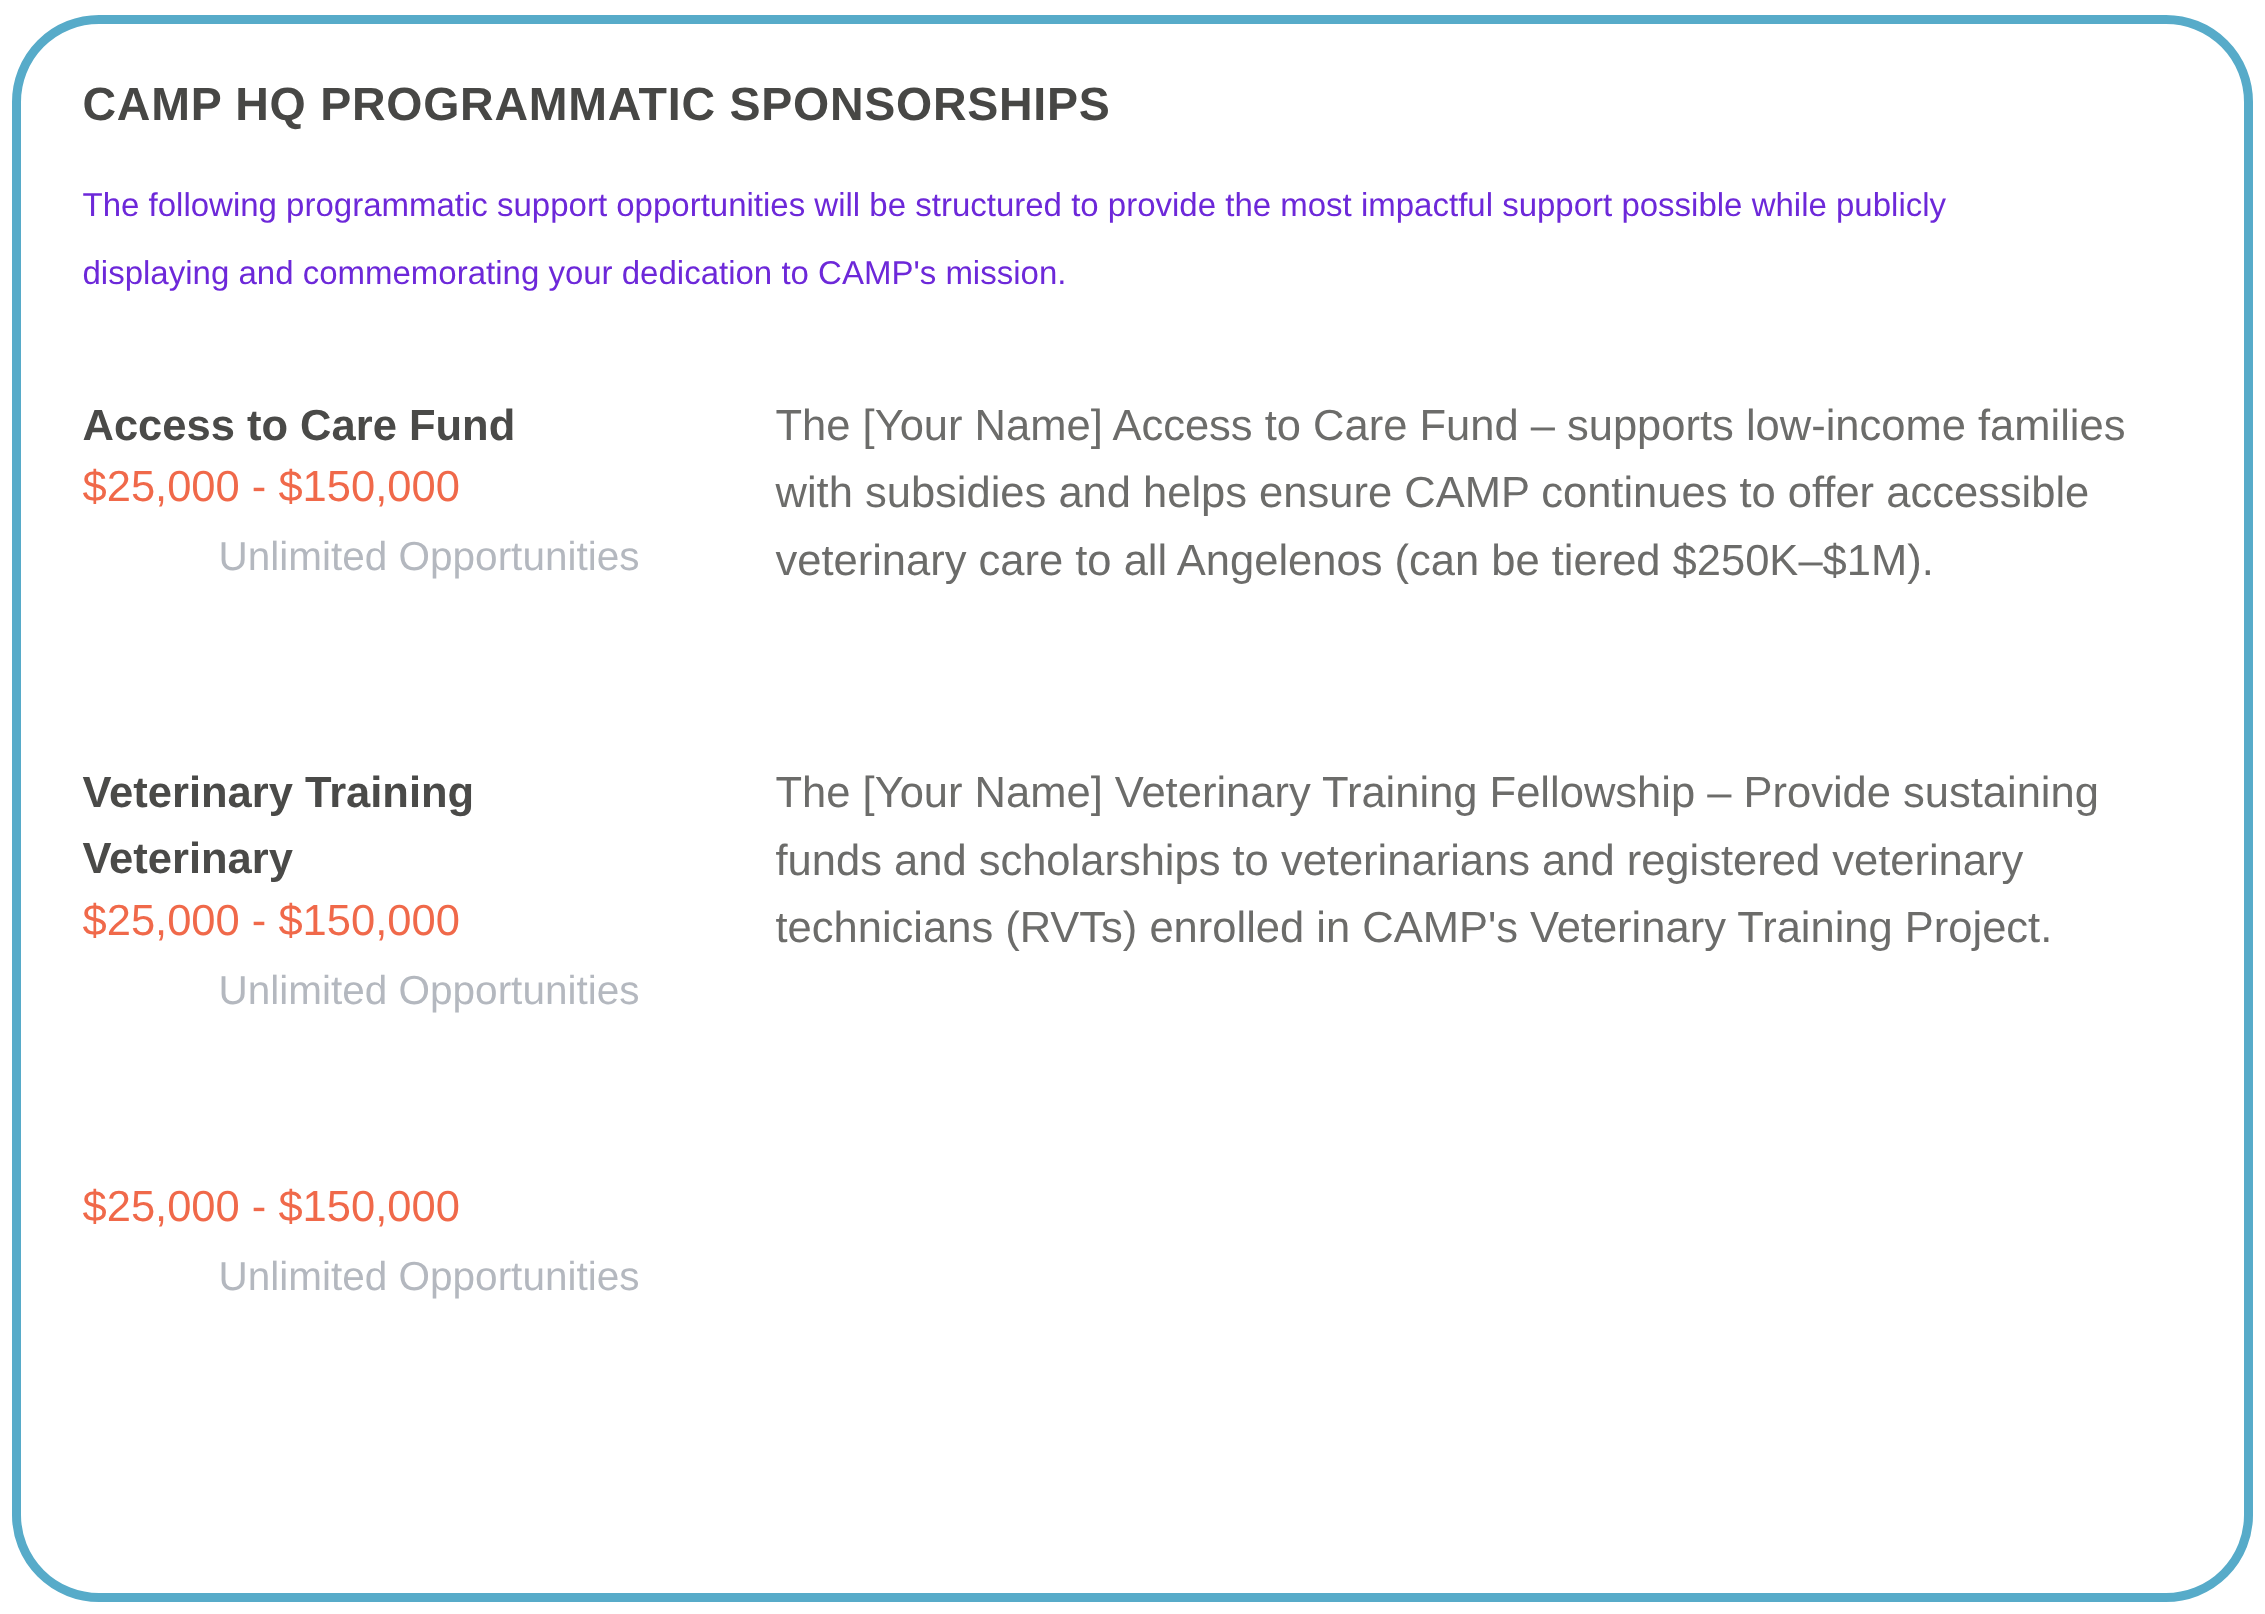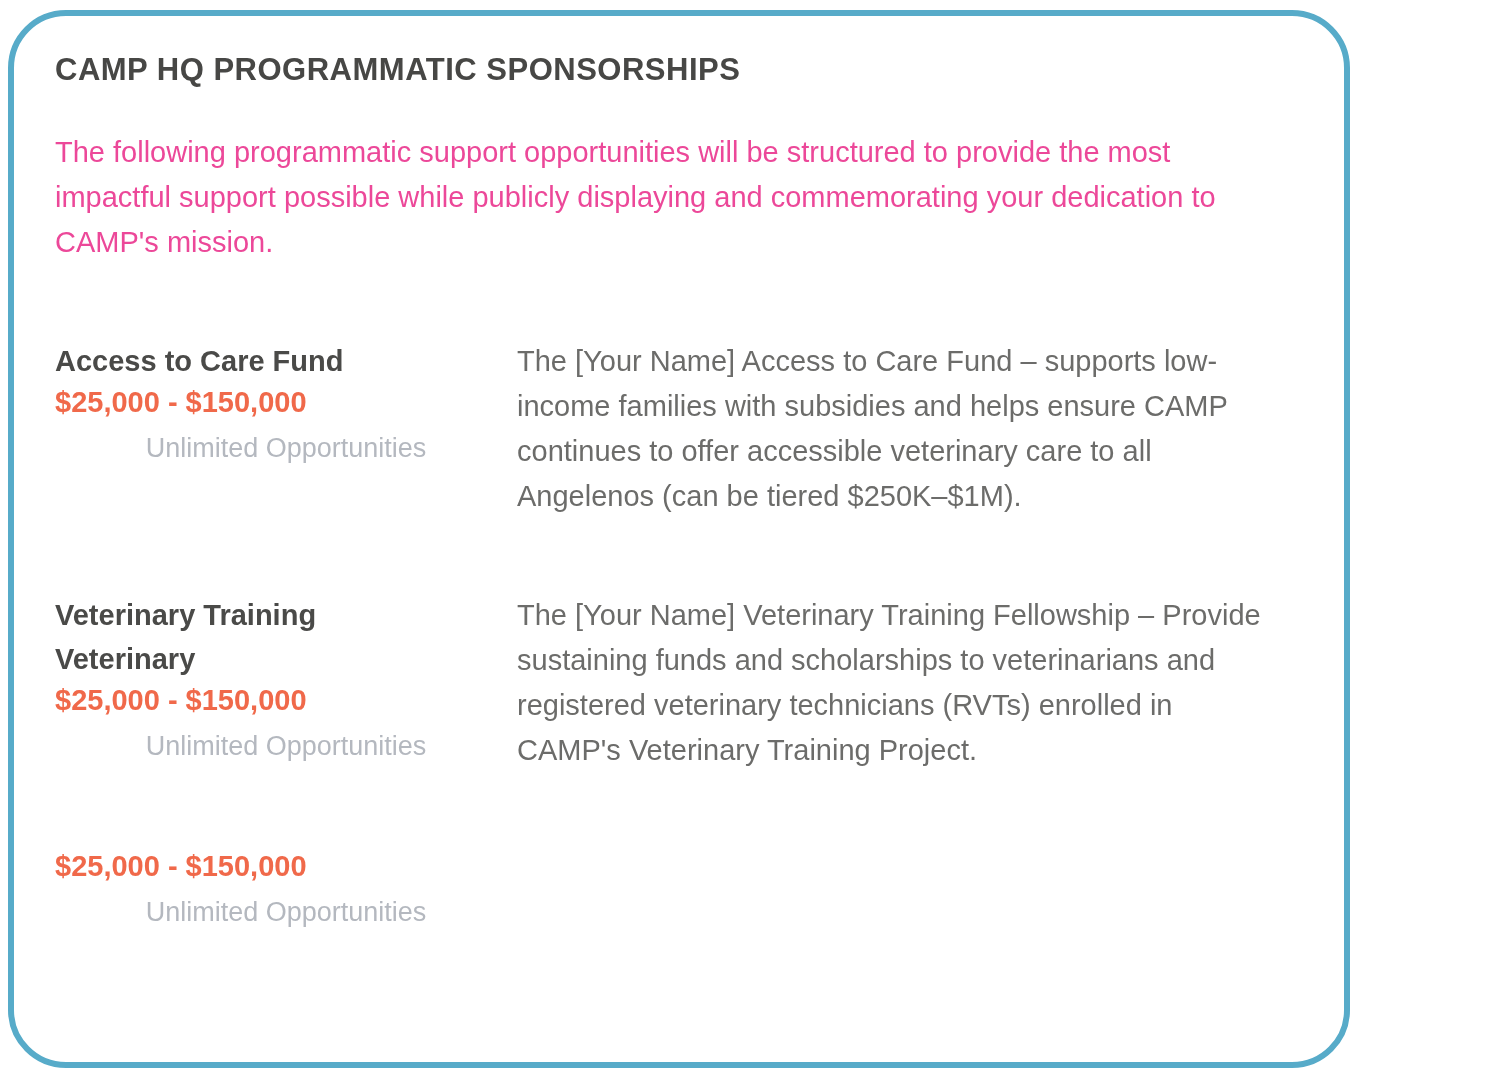--- a/index.html
+++ b/index.html
@@ -7,60 +7,60 @@
     width: 1510px;
     height: 1076px;
     background: #ffffff;
     font-family: "Liberation Sans", sans-serif;
     overflow: hidden;
   }
   .frame {
     position: absolute;
     left: 8px;
     top: 10px;
-    width: 1342px;
+    width: 1494px;
     height: 1058px;
     border: 6px solid #57abc9;
     border-radius: 58px;
     background: #ffffff;
   }
   .content {
     padding: 36px 60px 0 41px;
   }
   .doc-title {
     font-size: 31px;
     font-weight: 700;
     letter-spacing: 0.5px;
     color: #474745;
   }
   .intro {
-    margin-top: 42px;
-    font-size: 29px;
+    margin-top: 26px;
+    font-size: 22px;
     line-height: 45px;
-    color: #ec4899;
+    color: #6d28d9;
     max-width: 1340px;
   }
   .rows {
-    margin-top: 74px;
+    margin-top: 58px;
     display: grid;
     grid-template-columns: 462px 1fr;
-    row-gap: 74px;
+    row-gap: 110px;
     align-items: start;
   }
   .item-left { }
   .item-name {
     font-size: 29px;
     font-weight: 700;
     line-height: 44px;
     color: #4a4a48;
     max-width: 360px;
   }
   .item-price {
     font-size: 29px;
-    font-weight: 700;
+    font-weight: 400;
     line-height: 39px;
     color: #f0694a;
   }
   .item-availability {
     margin-top: 11px;
     font-size: 27px;
     font-weight: 400;
     color: #b4b8bf;
     text-align: center;
   }

